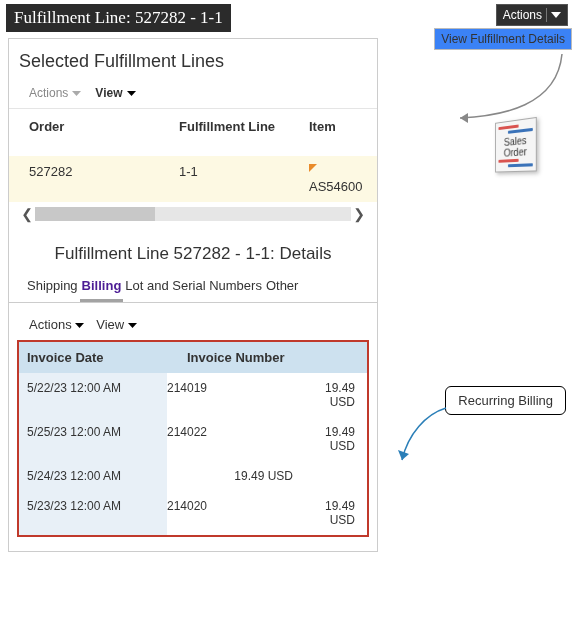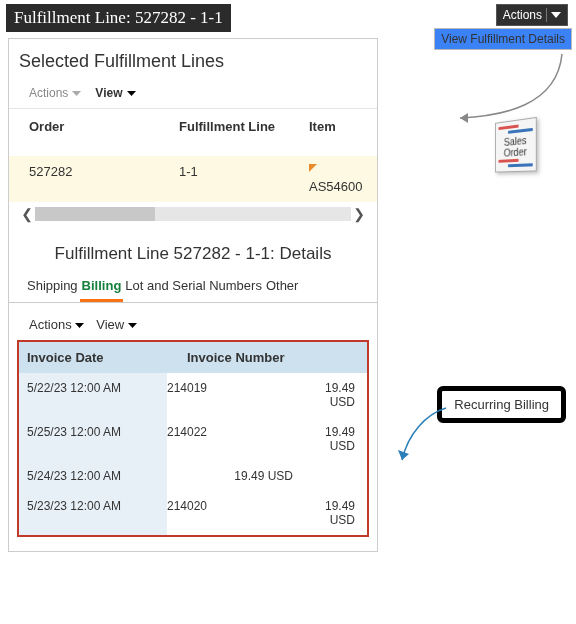--- a/index.html
+++ b/index.html
@@ -105,21 +105,21 @@
     padding: 22px 10px 10px 10px;
     text-align: center;
   }
   .tabs {
     display:flex;
     padding: 0 10px 0 16px;
     border-bottom:1px solid #ccc;
     font-size:13px;
   }
   .tab { padding:4px 2px 6px 2px; cursor:pointer; color:#333;}
-  .tab.active { font-weight:bold; border-bottom:3px solid #f97316; color:#15803d;}
+  .tab.active { font-weight:bold; border-bottom:3px solid #a3a3a3; color:#4c1d95;}
   .inv-toolbar {
     padding: 14px 10px 8px 20px;
     font-size:13px;
     display:flex; gap:12px;
   }
   .inv-box {
     border: 2px solid #c0392b;
     margin: 0 8px 0 8px;
   }
   .inv-header {
@@ -167,21 +167,21 @@
   
   .arrow-curve {
     position:absolute;
     top:46px; right:4px;
     width:120px;height:90px;
     pointer-events:none;
   }
   .callout {
     position:absolute;
     top:386px; right:10px;
-    border:5px solid #000000;
+    border:1px solid #000000;
     border-radius:6px;
     padding:6px 12px;
     font-size:13px;
     background:#fff;
   }
   .callout-tail {
     position:absolute;
     top:404px; right:128px;
     width:52px;height:60px;
     pointer-events:none;

